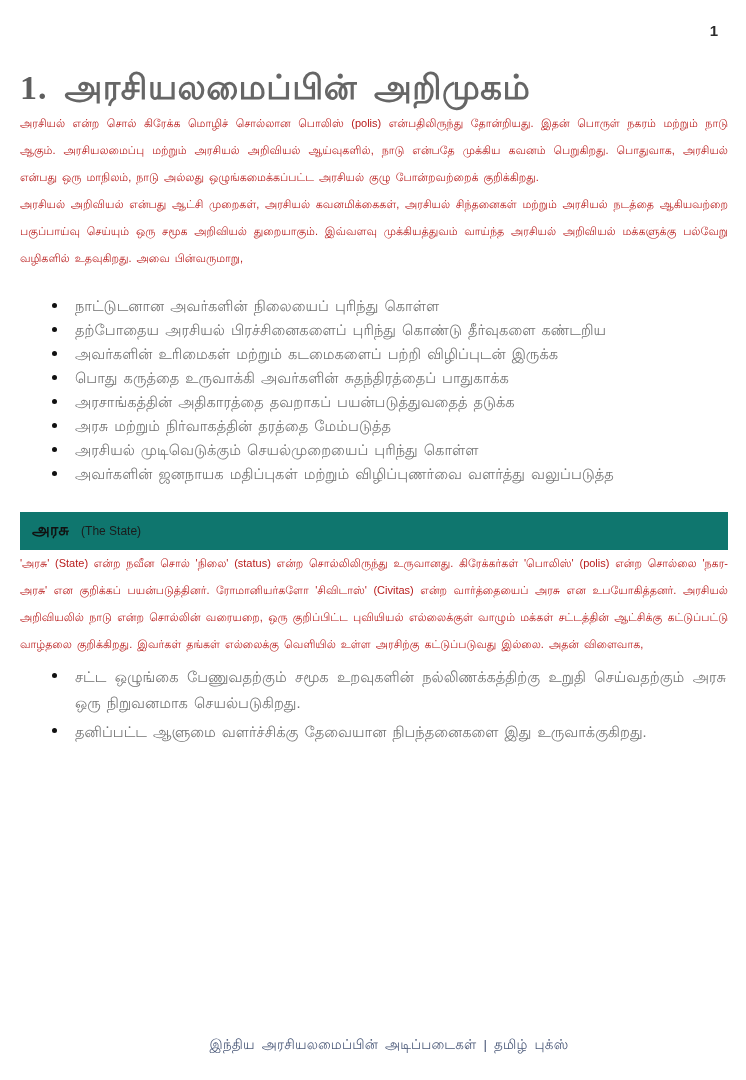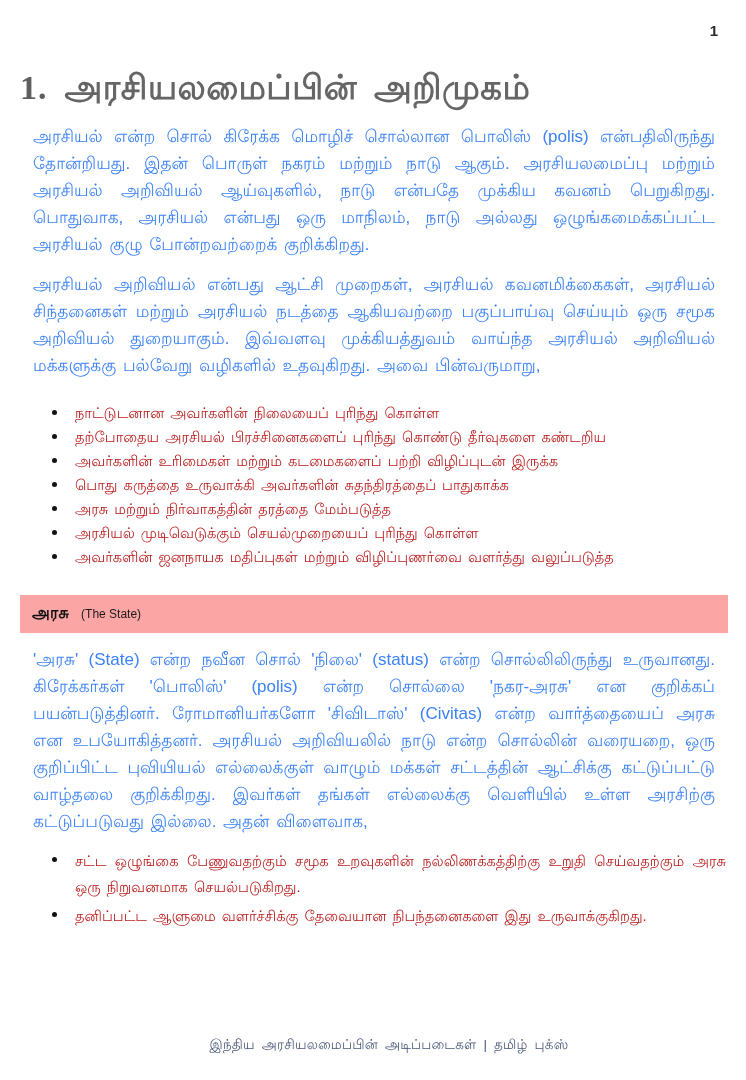--- a/index.html
+++ b/index.html
@@ -56,24 +56,24 @@
     font-family: "Liberation Serif", "DejaVu Serif", serif;
     font-weight: 700;
     letter-spacing: 1px;
   }
   .chapter-title .ttl {
     font-family: "Liberation Sans", "DejaVu Sans", sans-serif;
   }
 
   
   p.body-text {
-    margin: 13px;
-    font-size: 17px;
+    margin: 0;
+    font-size: 11px;
     line-height: 27px;
-    color: #3b82f6;
+    color: #b91c1c;
     text-align: justify;
     text-justify: inter-word;
     word-spacing: 2px;
   }
   .para-1 { margin-top: 30px; }
   .para-2 { margin-top: 27px; }
   .para-3 { margin-top: 20px; }
 
   
   ul.bullets {
@@ -82,21 +82,21 @@
     list-style: none;
   }
   ul.bullets.first-list { margin-top: 22px; }
   ul.bullets.second-list { margin-top: 6px; }
 
   ul.bullets > li {
     position: relative;
     padding-left: 55px;
     font-size: 14.6px;
     line-height: 24px;
-    color: #b91c1c;
+    color: #737373;
     word-spacing: 2px;
   }
   ul.bullets.first-list > li { margin-bottom: 0px; }
   ul.bullets.second-list > li {
     text-align: justify;
     text-justify: inter-word;
     padding-right: 2px;
     line-height: 26px;
     margin-bottom: 3px;
   }
@@ -178,33 +178,37 @@
       <li>
         <span class="dot"></span>
         <span>அவர்களின் உரிமைகள் மற்றும் கடமைகளைப் பற்றி விழிப்புடன் இருக்க</span>
       </li>
       <li>
         <span class="dot"></span>
         <span>பொது கருத்தை உருவாக்கி அவர்களின் சுதந்திரத்தைப் பாதுகாக்க</span>
       </li>
       <li>
         <span class="dot"></span>
+        <span>அரசாங்கத்தின் அதிகாரத்தை தவறாகப் பயன்படுத்துவதைத் தடுக்க</span>
+      </li>
+      <li>
+        <span class="dot"></span>
         <span>அரசு மற்றும் நிர்வாகத்தின் தரத்தை மேம்படுத்த</span>
       </li>
       <li>
         <span class="dot"></span>
         <span>அரசியல் முடிவெடுக்கும் செயல்முறையைப் புரிந்து கொள்ள</span>
       </li>
       <li>
         <span class="dot"></span>
         <span>அவர்களின் ஜனநாயக மதிப்புகள் மற்றும் விழிப்புணர்வை வளர்த்து வலுப்படுத்த</span>
       </li>
     </ul>
 
-    <div class="section-bar" style="background: #fca5a5;">
+    <div class="section-bar" style="background: #0f766e;">
       <span class="ta-term">அரசு</span>
       <span class="en-term">(The State)</span>
     </div>
 
     <p class="body-text para-3">'அரசு' (State) என்ற நவீன சொல் 'நிலை' (status) என்ற சொல்லிலிருந்து உருவானது. கிரேக்கர்கள் 'பொலிஸ்' (polis) என்ற சொல்லை 'நகர-அரசு' என குறிக்கப் பயன்படுத்தினர். ரோமானியர்களோ 'சிவிடாஸ்' (Civitas) என்ற வார்த்தையைப் அரசு என உபயோகித்தனர். அரசியல் அறிவியலில் நாடு என்ற சொல்லின் வரையறை, ஒரு குறிப்பிட்ட புவியியல் எல்லைக்குள் வாழும் மக்கள் சட்டத்தின் ஆட்சிக்கு கட்டுப்பட்டு வாழ்தலை குறிக்கிறது. இவர்கள் தங்கள் எல்லைக்கு வெளியில் உள்ள அரசிற்கு கட்டுப்படுவது இல்லை. அதன் விளைவாக,</p>
 
     <ul class="bullets second-list">
       <li>
         <span class="dot"></span>
         <span>சட்ட ஒழுங்கை பேணுவதற்கும் சமூக உறவுகளின் நல்லிணக்கத்திற்கு உறுதி செய்வதற்கும் அரசு ஒரு நிறுவனமாக செயல்படுகிறது.</span>

